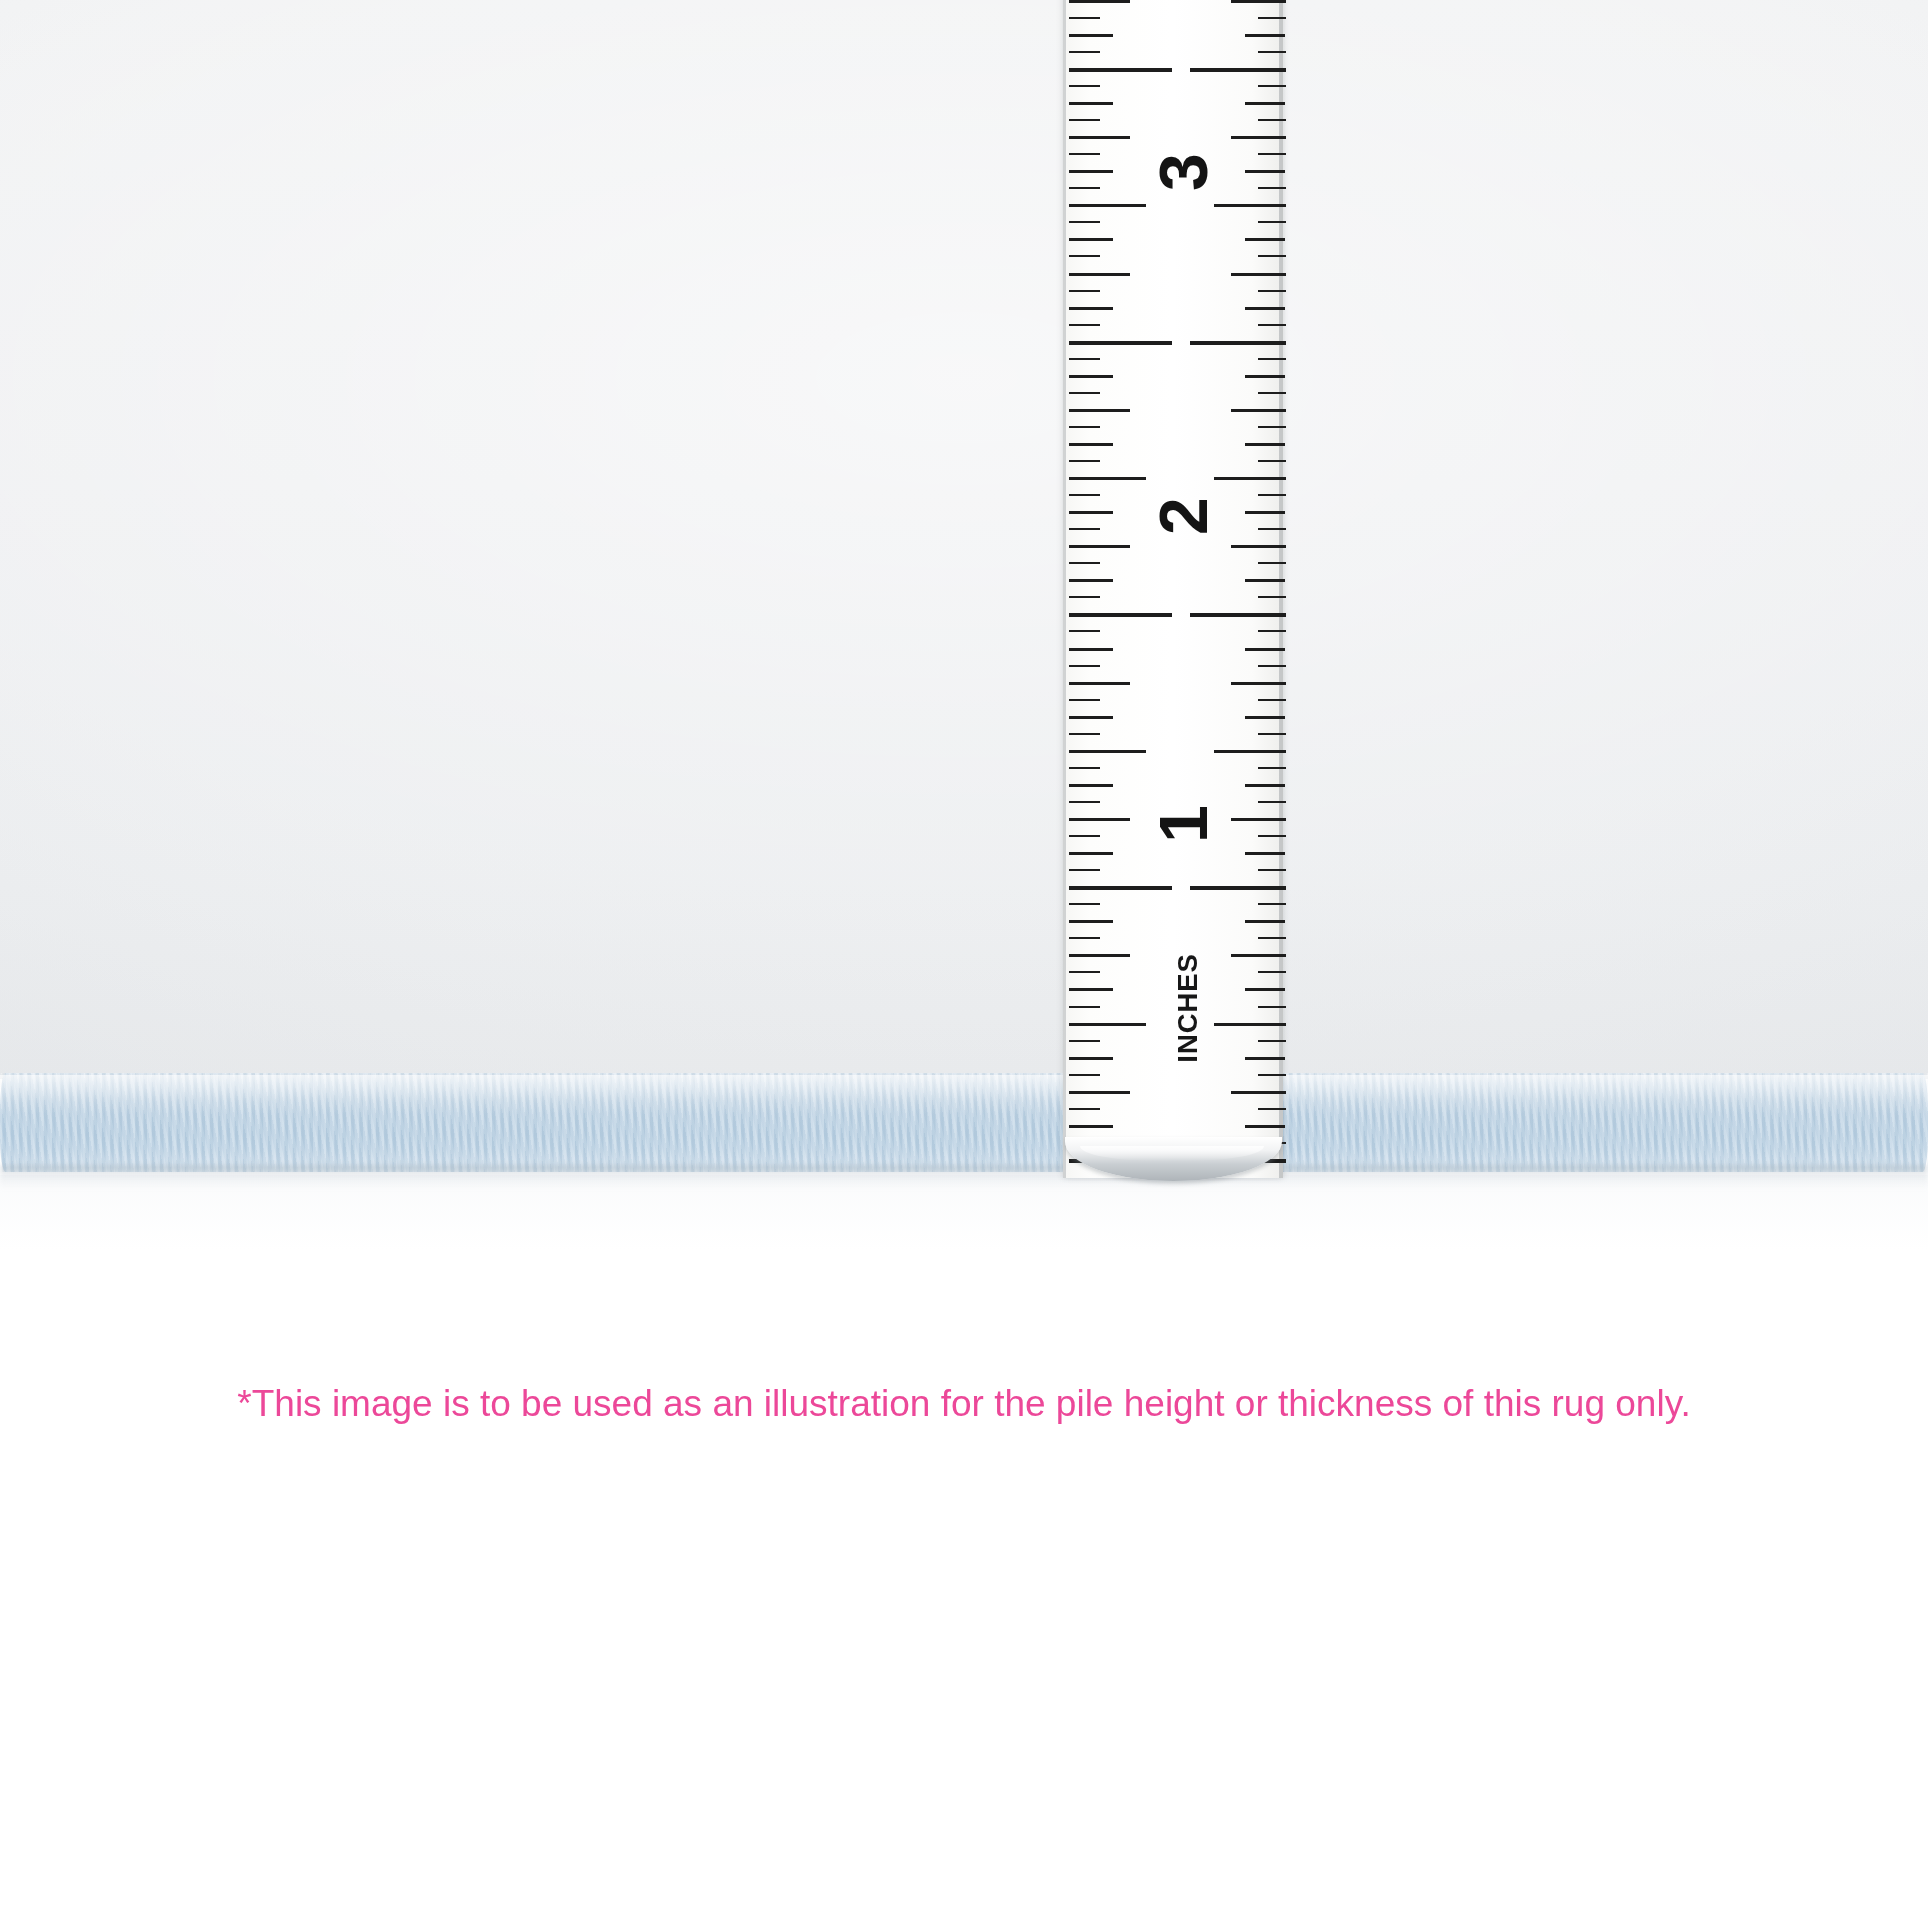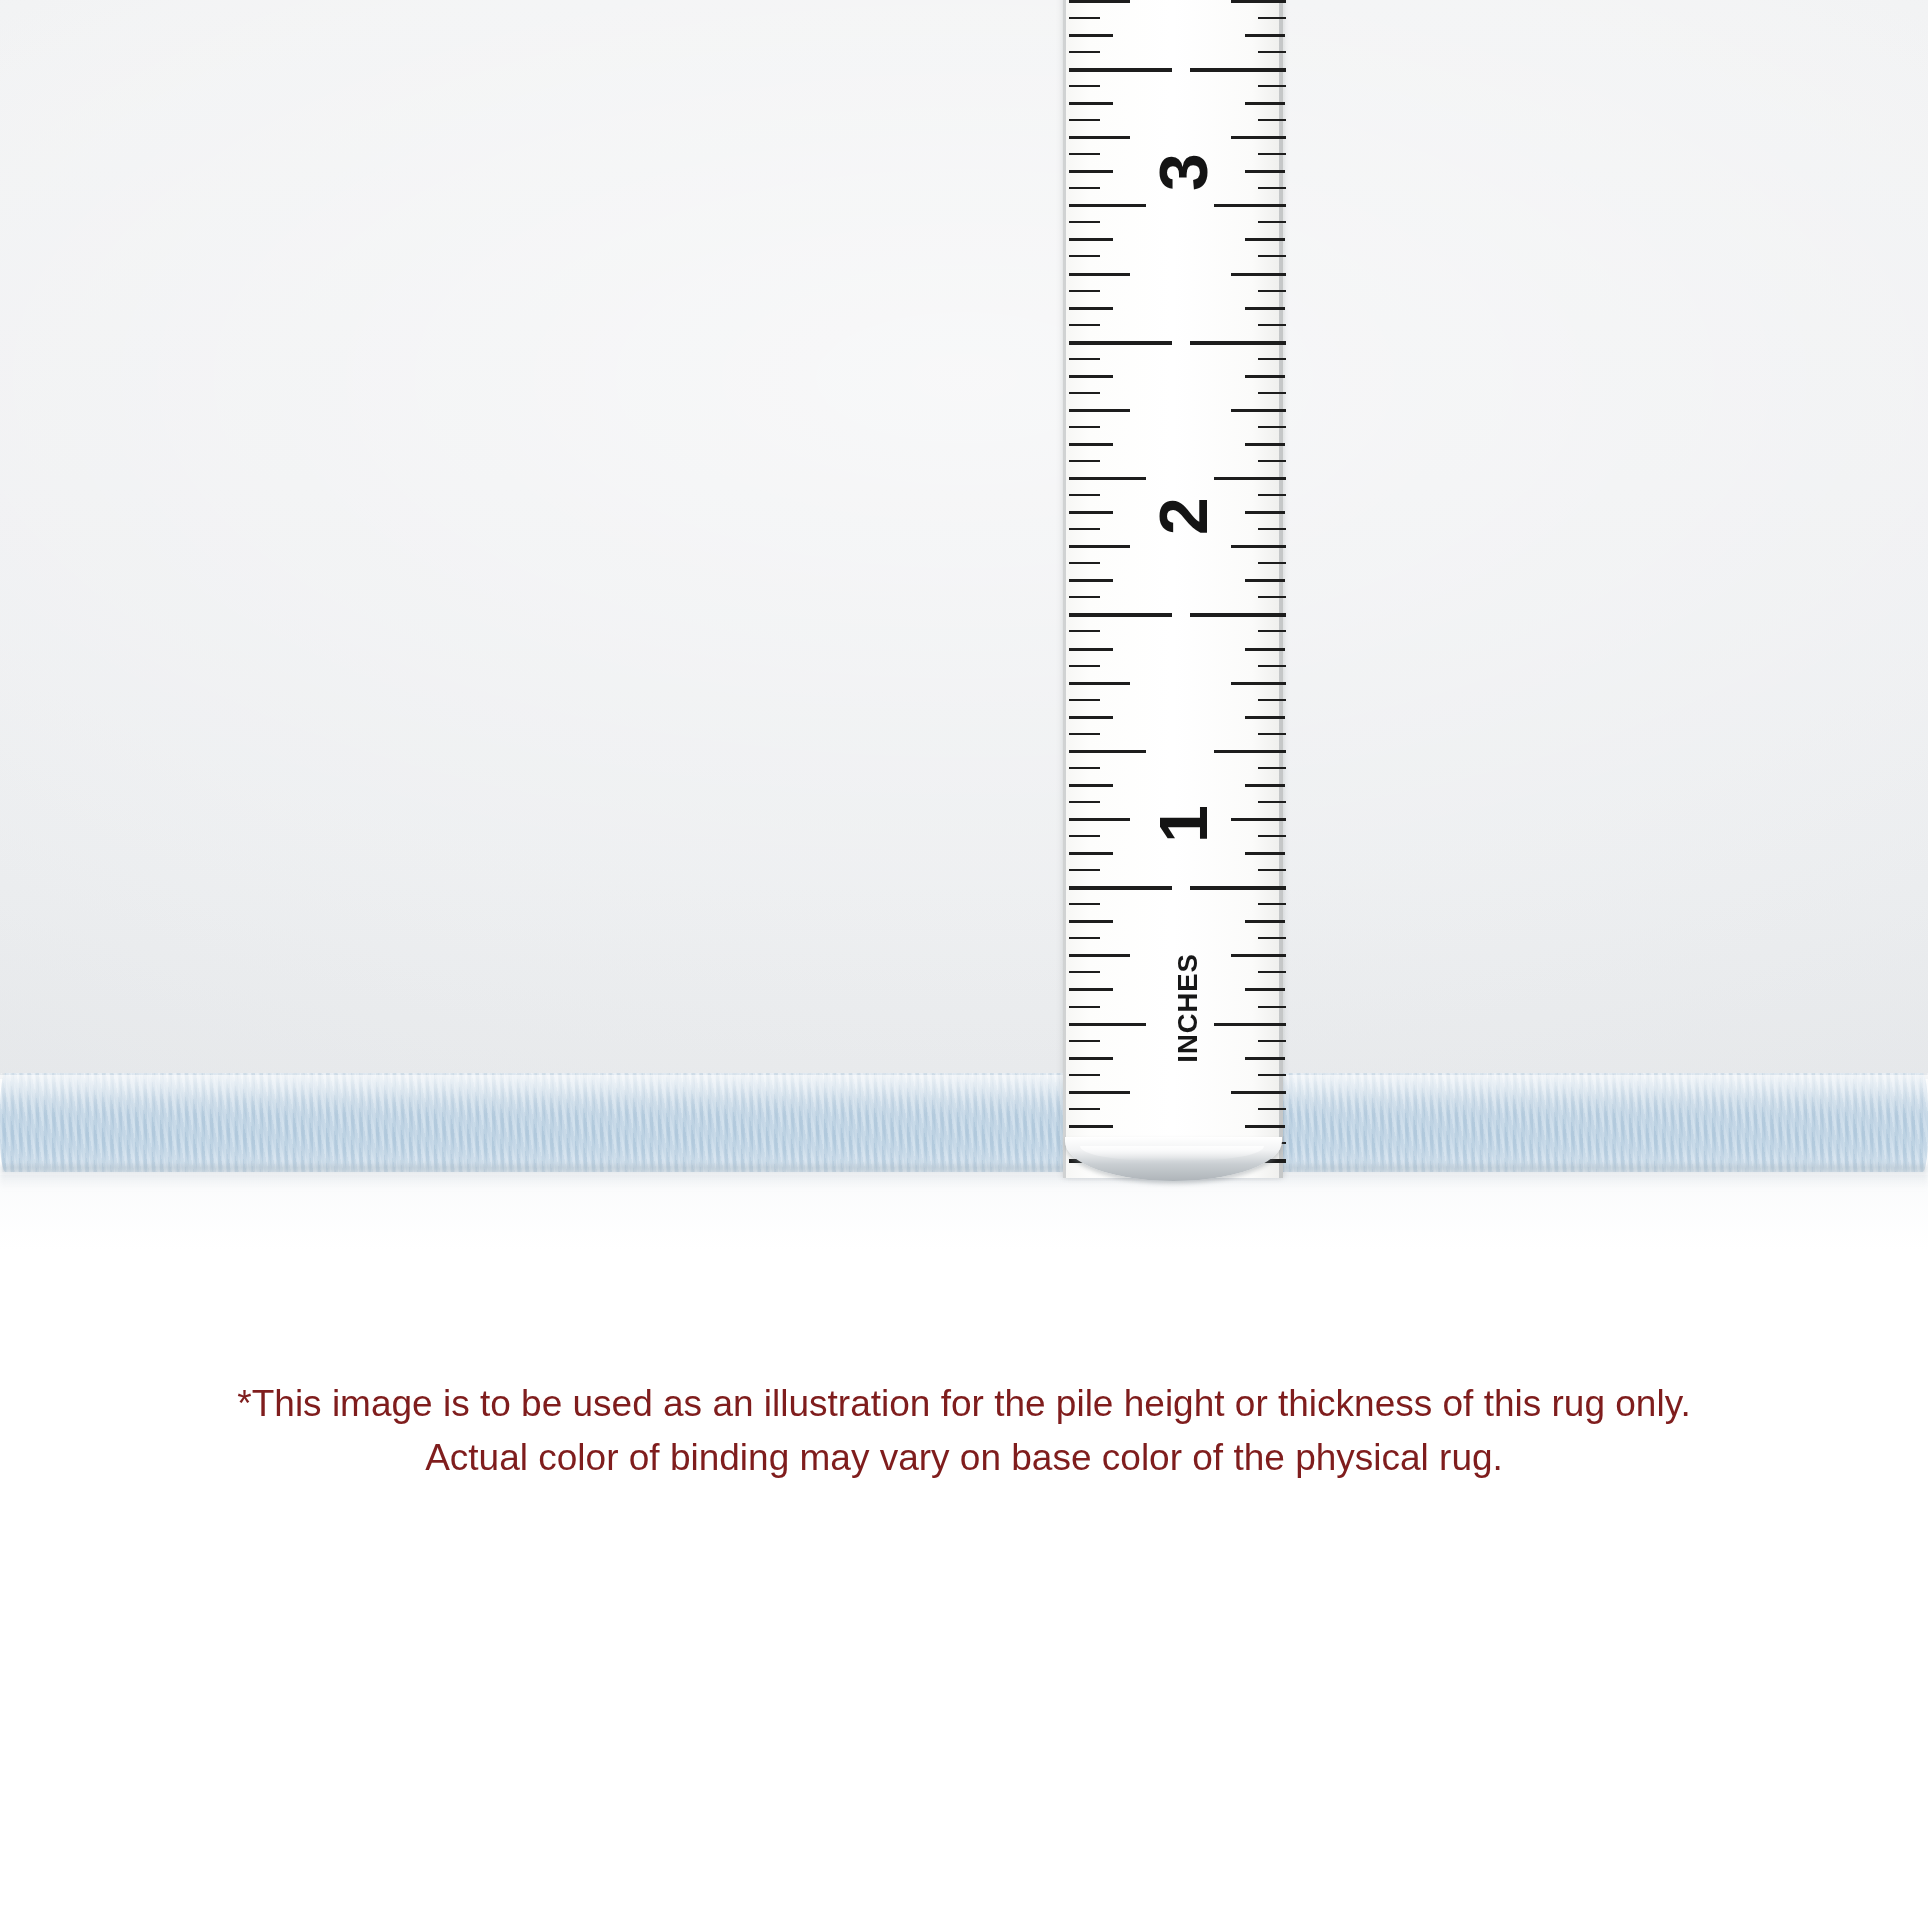--- a/index.html
+++ b/index.html
@@ -229,21 +229,21 @@
     transform-origin: 50% 50%;
   }
 
   
   .caption {
     position: absolute;
     left: 0;
     top: 1377px;
     width: 1928px;
     text-align: center;
-    color: #7f1d1d;
+    color: #ec4899;
     font-family: "Liberation Sans", sans-serif;
     font-size: 37px;
     line-height: 1.45;
   }
   .caption .line { display: block; }
 </style>
 </head>
 <body>
 
 <div class="scene">
@@ -414,17 +414,16 @@
     <div class="ruler-number" style="top: 138px;">3</div>
 
     <div class="ruler-unit">INCHES</div>
 
     <div class="ruler-tip"></div>
     <div class="ruler-tip-shine"></div>
   </div>
 
   <div class="caption">
     <span class="line">*This image is to be used as an illustration for the pile height or thickness of this rug only.</span>
-    <span class="line">Actual color of binding may vary on base color of the physical rug.</span>
   </div>
 
 </div>
 
 
 </body></html>

